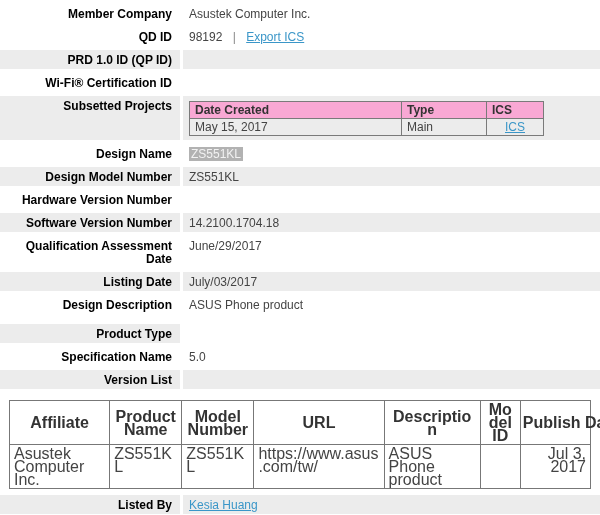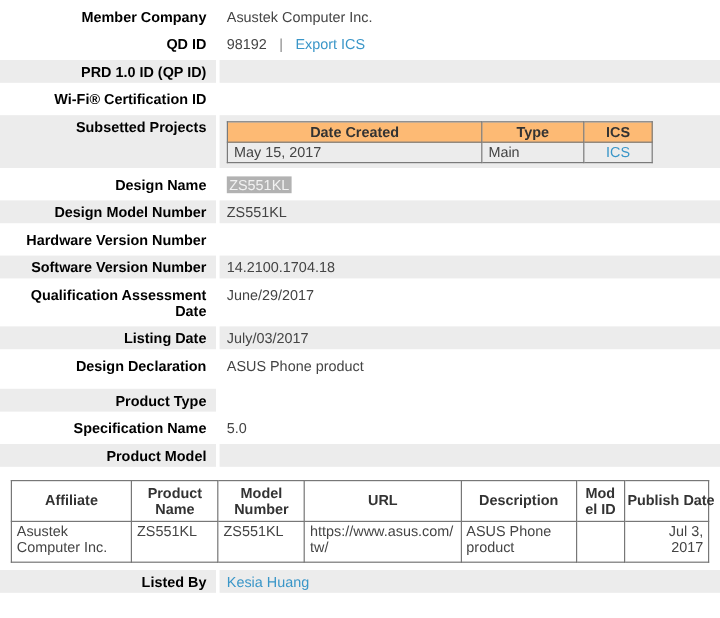--- a/index.html
+++ b/index.html
@@ -23,21 +23,21 @@
     line-height: 13px;
   }
   .val {
     flex: 1;
     padding: 4px 8px 2px 6px;
     line-height: 13px;
     min-height: 19px;
   }
   .alt .lbl, .alt .val { background: #ececec; }
 
-  a.lnk { color: #3a96c8; cursor: pointer; margin-top: 19px; }
+  a.lnk { color: #3a96c8; text-decoration: underline; cursor: pointer; margin-top: 19px; }
   .pipe { color: #888888; margin: 0 7px; }
 
   .highlight {
     background: #b2b2b2;
     color: #f2f2f2;
     padding: 0 2px;
   }
 
   
   .sub-table {
@@ -47,34 +47,33 @@
     width: 354px;
   }
   .sub-table th, .sub-table td {
     border: 1px solid #7a7a7a;
     padding: 1px 5px;
     height: 17px;
     line-height: 14px;
     text-align: left;
   }
   .sub-table th {
-    background: #fdba74;
+    background: #f9a8d4;
     font-weight: bold;
-    text-align: center;
     color: #333333;
   }
   .sub-table td.center { text-align: center; }
 
   
   .prod-wrap { padding: 7px 9px 6px 9px; }
   .prod-table {
     border-collapse: collapse;
     table-layout: fixed;
     width: 582px;
-    font-size: 12px;
+    font-size: 16px;
   }
   .prod-table th, .prod-table td {
     border: 1px solid #777777;
     padding: 2px 4px;
     line-height: 13px;
     word-wrap: break-word;
   }
   .prod-table th {
     font-weight: bold;
     text-align: center;
@@ -173,37 +172,37 @@
     <div class="lbl">Qualification Assessment Date</div>
     <div class="val">June/29/2017</div>
   </div>
 
   <div class="frow alt">
     <div class="lbl">Listing Date</div>
     <div class="val">July/03/2017</div>
   </div>
 
   <div class="frow">
-    <div class="lbl">Design Declaration</div>
+    <div class="lbl">Design Description</div>
     <div class="val">ASUS Phone product</div>
   </div>
 
   <div class="spacer"></div>
 
   <div class="frow alt">
     <div class="lbl">Product Type</div>
   </div>
 
   <div class="frow">
     <div class="lbl">Specification Name</div>
     <div class="val">5.0</div>
   </div>
 
   <div class="frow alt">
-    <div class="lbl">Product Model</div>
+    <div class="lbl">Version List</div>
     <div class="val"></div>
   </div>
 
   <div class="prod-wrap">
     <table class="prod-table">
       <colgroup>
         <col style="width:100px">
           <col style="width:72px">
           <col style="width:72px">
         <col style="width:130px">

